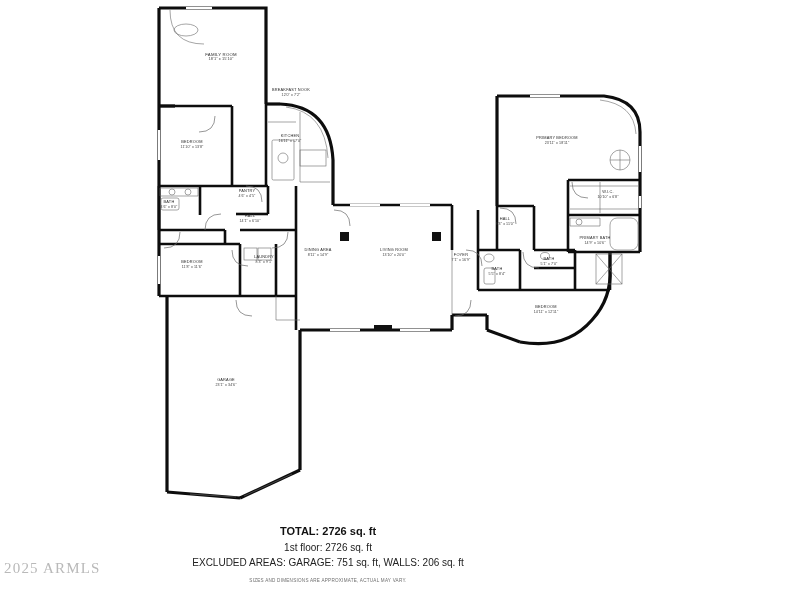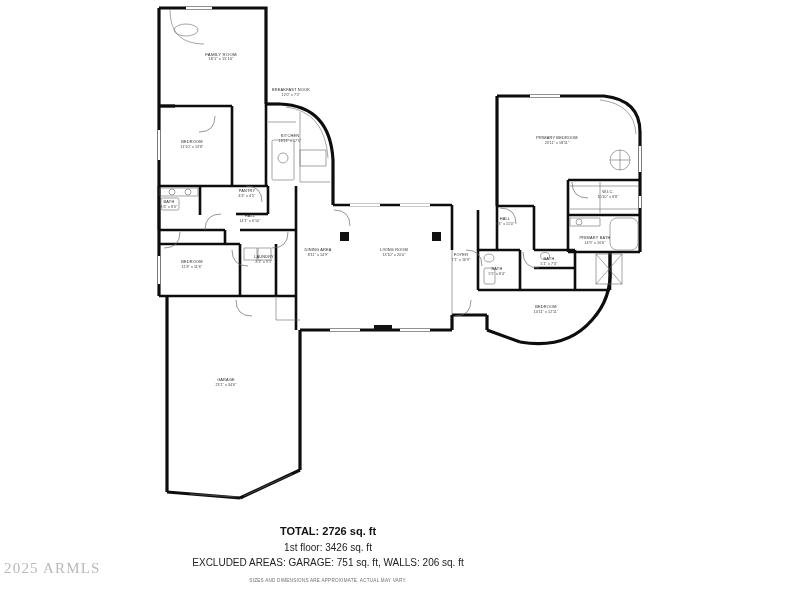--- a/index.html
+++ b/index.html
@@ -371,18 +371,18 @@
       </div>
       <div class="room-label" style="left: 546px; top: 310px;">
         <span class="rm-name">BEDROOM</span>
         <span class="rm-dim">14'11" x 12'11"</span>
       </div>
     </div>
 </div>
 
 <div id="footer">
   <div class="f-total">TOTAL: 2726 sq. ft</div>
-  <div class="f-floor">1st floor: 3426 sq. ft</div>
+  <div class="f-floor">1st floor: 2726 sq. ft</div>
   <div class="f-excluded">EXCLUDED AREAS: GARAGE: 751 sq. ft, WALLS: 206 sq. ft</div>
   <div class="f-disclaimer">SIZES AND DIMENSIONS ARE APPROXIMATE, ACTUAL MAY VARY.</div>
 </div>
 
 <div id="watermark">2025 ARMLS</div>
 
 </body></html>

